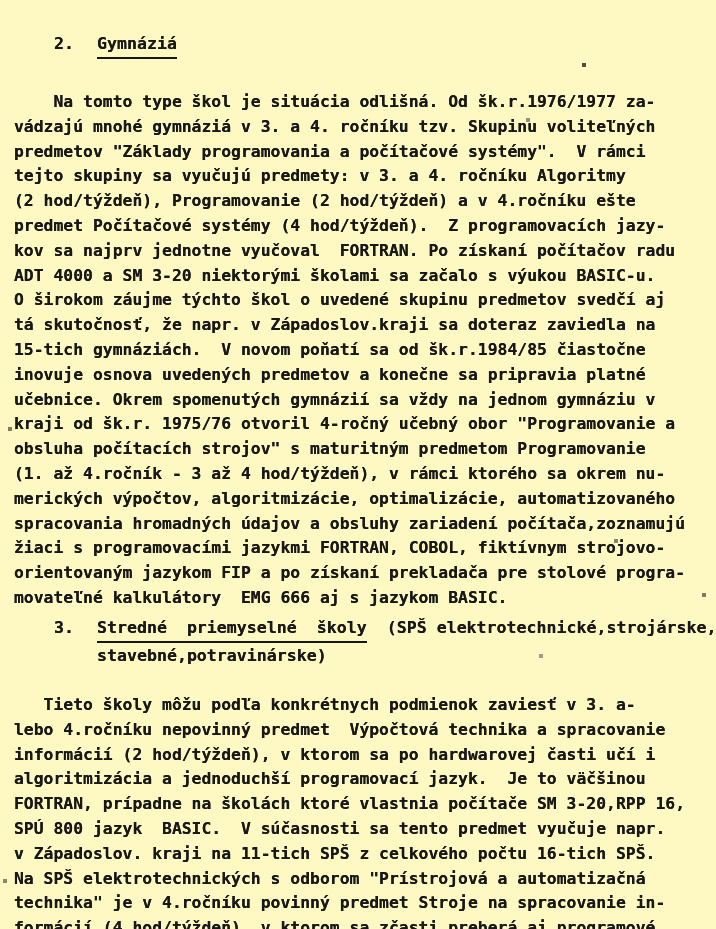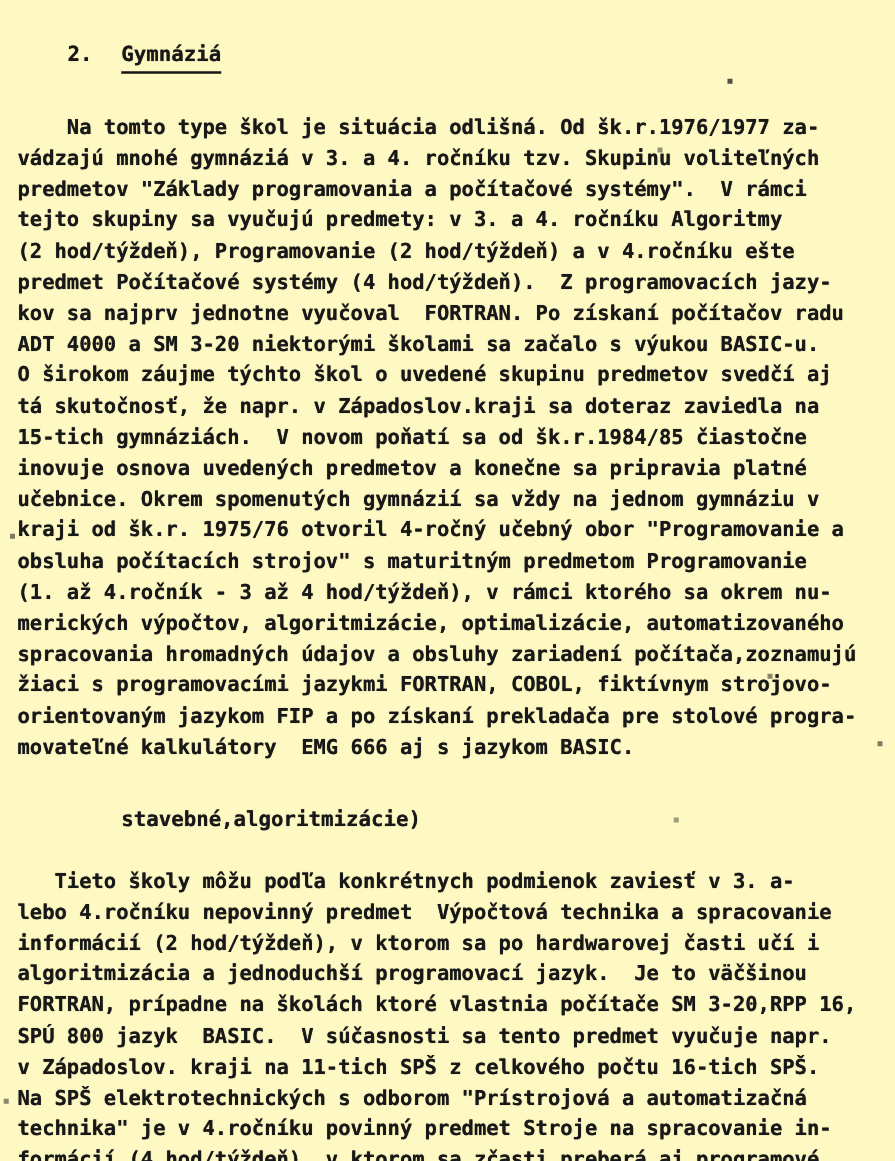--- a/index.html
+++ b/index.html
@@ -71,20 +71,23 @@
 <div class="page">
 
   <div class="specks"></div>
 
   <div class="heading" id="heading-2">
     <span class="hnum">2.</span><span class="underlined">Gymnáziá</span>
   </div>
 
   <div class="lines" id="para-2"><div class="line">    Na tomto type škol je situácia odlišná. Od šk.r.1976/1977 za-</div><div class="line">vádzajú mnohé gymnáziá v 3. a 4. ročníku tzv. Skupinu voliteľných</div><div class="line">predmetov "Základy programovania a počítačové systémy".  V rámci</div><div class="line">tejto skupiny sa vyučujú predmety: v 3. a 4. ročníku Algoritmy</div><div class="line">(2 hod/týždeň), Programovanie (2 hod/týždeň) a v 4.ročníku ešte</div><div class="line">predmet Počítačové systémy (4 hod/týždeň).  Z programovacích jazy-</div><div class="line">kov sa najprv jednotne vyučoval  FORTRAN. Po získaní počítačov radu</div><div class="line">ADT 4000 a SM 3-20 niektorými školami sa začalo s výukou BASIC-u.</div><div class="line">O širokom záujme týchto škol o uvedené skupinu predmetov svedčí aj</div><div class="line">tá skutočnosť, že napr. v Západoslov.kraji sa doteraz zaviedla na</div><div class="line">15-tich gymnáziách.  V novom poňatí sa od šk.r.1984/85 čiastočne</div><div class="line">inovuje osnova uvedených predmetov a konečne sa pripravia platné</div><div class="line">učebnice. Okrem spomenutých gymnázií sa vždy na jednom gymnáziu v</div><div class="line">kraji od šk.r. 1975/76 otvoril 4-ročný učebný obor "Programovanie a</div><div class="line">obsluha počítacích strojov" s maturitným predmetom Programovanie</div><div class="line">(1. až 4.ročník - 3 až 4 hod/týždeň), v rámci ktorého sa okrem nu-</div><div class="line">merických výpočtov, algoritmizácie, optimalizácie, automatizovaného</div><div class="line">spracovania hromadných údajov a obsluhy zariadení počítača,zoznamujú</div><div class="line">žiaci s programovacími jazykmi FORTRAN, COBOL, fiktívnym strojovo-</div><div class="line">orientovaným jazykom FIP a po získaní prekladača pre stolové progra-</div><div class="line">movateľné kalkulátory  EMG 666 aj s jazykom BASIC.</div></div>
 
+  <div class="heading" id="heading-3">
+    <span class="hnum">3.</span><span class="underlined">Stredné  priemyselné  školy</span><span>  (SPŠ elektrotechnické,strojárske,</span>
+  </div>
 
   <div class="heading" id="heading-3-line2">
-    <span>stavebné,algoritmizácie)</span>
+    <span>stavebné,potravinárske)</span>
   </div>
 
   <div class="lines" id="para-3"><div class="line">   Tieto školy môžu podľa konkrétnych podmienok zaviesť v 3. a-</div><div class="line">lebo 4.ročníku nepovinný predmet  Výpočtová technika a spracovanie</div><div class="line">informácií (2 hod/týždeň), v ktorom sa po hardwarovej časti učí i</div><div class="line">algoritmizácia a jednoduchší programovací jazyk.  Je to väčšinou</div><div class="line">FORTRAN, prípadne na školách ktoré vlastnia počítače SM 3-20,RPP 16,</div><div class="line">SPÚ 800 jazyk  BASIC.  V súčasnosti sa tento predmet vyučuje napr.</div><div class="line">v Západoslov. kraji na 11-tich SPŠ z celkového počtu 16-tich SPŠ.</div><div class="line">Na SPŠ elektrotechnických s odborom "Prístrojová a automatizačná</div><div class="line">technika" je v 4.ročníku povinný predmet Stroje na spracovanie in-</div><div class="line">formácií (4 hod/týždeň), v ktorom sa zčasti preberá aj programové</div><div class="line">vybavenie počítačov, a ktoré je možné rozšíriť ďalej v predmete</div></div>
 
 </div>
 
 </body></html>

